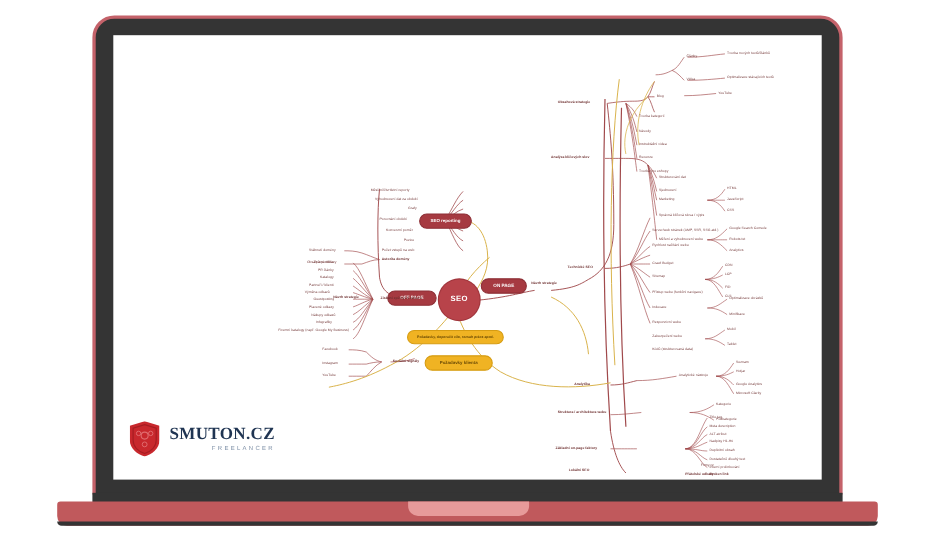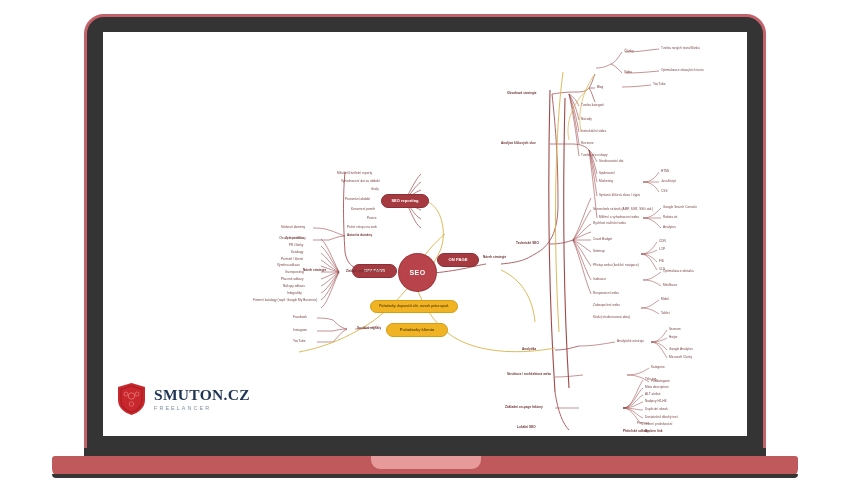--- a/index.html
+++ b/index.html
@@ -32,21 +32,21 @@
     position:absolute;left:371px;top:456px;width:110px;height:13px;
     background:#e79a9a;border-radius:0 0 9px 9px;
   }
   .lid-gap{
     position:absolute;left:84px;top:448px;width:682px;height:9px;background:#343434;
   }
 
   
   .logo{position:absolute;left:118px;top:383px;display:flex;align-items:center;gap:9px;}
   .logo-shield{width:27px;height:32px;flex:0 0 auto;}
-  .logo-text{display:flex;flex-direction:column;line-height:1;}
+  .logo-text{display:flex;flex-direction:column;line-height:1;text-align:right;}
   .logo-name{font-family:"Liberation Serif", serif;font-weight:bold;font-size:15.5px;
     color:#1f3452;letter-spacing:.3px;}
   .logo-sub{font-size:5.4px;color:#7d8fa6;letter-spacing:2.1px;margin-top:3px;}
 
   
   #map{position:absolute;left:0;top:0;width:644px;height:404px;}
   .lbl{position:absolute;font-size:3.1px;color:#7a4242;white-space:nowrap;
     line-height:1;letter-spacing:.05px;}
   .lbl.b{color:#6e3030;font-weight:bold;}
   .node{position:absolute;border-radius:10px;display:flex;align-items:center;

